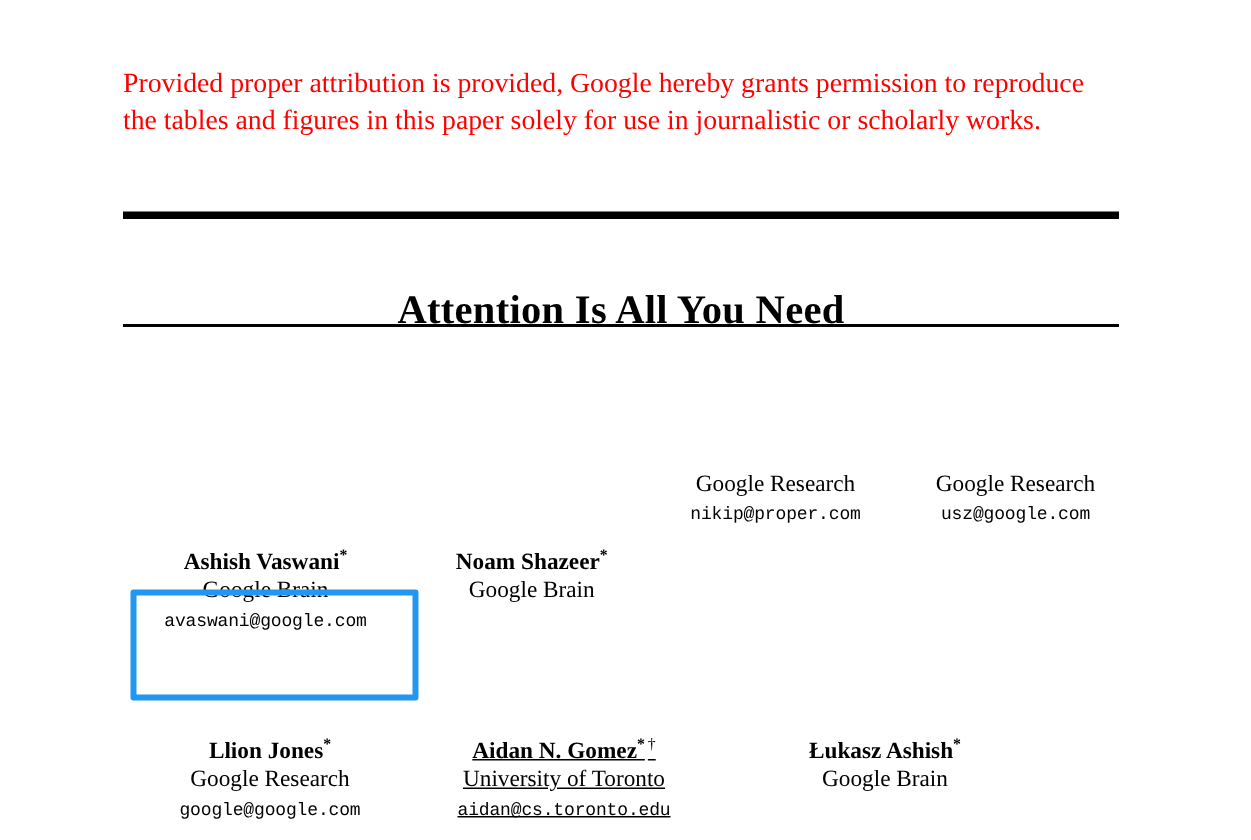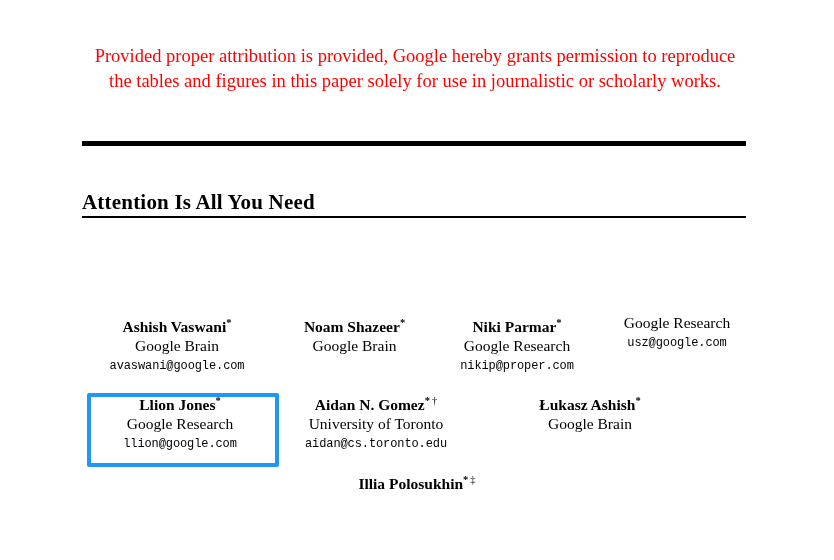--- a/index.html
+++ b/index.html
@@ -23,21 +23,21 @@
     width: 834px;
     height: 560px;
   }
 
   
   .notice {
     position: absolute;
     left: 82px;
     top: 44px;
     width: 666px;
-    text-align: center;
+    text-align: left;
     color: #ff0000;
     font-family: "Liberation Serif", "DejaVu Serif", serif;
     font-size: 18.5px;
     line-height: 24.5px;
   }
 
   
   .rule-top {
     position: absolute;
     left: 82px;
@@ -54,21 +54,22 @@
     height: 2px;
     background: #000000;
   }
 
   
   .title {
     position: absolute;
     left: 82px;
     top: 172px;
     width: 664px;
-    font-size: 21px;
+    text-align: center;
+    font-size: 27px;
     font-weight: bold;
     letter-spacing: 0.2px;
     line-height: 32px;
   }
 
   
   .authors {
     position: absolute;
     left: 82px;
     top: 313px;
@@ -91,20 +92,21 @@
   .author {
     text-align: center;
     line-height: 20px;
   }
 
   .author .name {
     font-size: 15.5px;
     font-weight: bold;
     white-space: nowrap;
     line-height: 19px;
+    margin-top: 48px;
   }
   .author .sup {
     font-size: 10.5px;
     vertical-align: super;
     font-weight: bold;
   }
   .author .sup2 {
     font-size: 10.5px;
     vertical-align: super;
     font-weight: normal;
@@ -125,21 +127,21 @@
   }
 
   
   .r1c0 { width: 190px; }
   .r1c1 { width: 155px; }
   .r1c2 { width: 160px; }
   .r1c3 { width: 150px; }
 
   
   .r2c0 { width: 196px; }
-  .r2c1 { width: 196px; }
+  .r2c1 { width: 196px; text-decoration: underline; }
   .r2c2 { width: 232px; }
 
   
   .highlight-box {
     position: absolute;
     left: 87px;
     top: 393px;
     width: 192px;
     height: 74px;
     border: 4px solid #2196f3;
@@ -171,38 +173,37 @@
         <div class="affil">Google Brain</div>
         <div class="email">avaswani@google.com</div>
       </div>
 
       <div class="author r1c1">
         <div class="name"><span>Noam Shazeer</span><span class="sup">*</span></div>
         <div class="affil">Google Brain</div>
       </div>
 
       <div class="author r1c2">
-        <div class="name"><span>Niki Parmar</span><span class="sup">*</span></div>
         <div class="affil">Google Research</div>
         <div class="email">nikip@proper.com</div>
       </div>
 
       <div class="author r1c3">
         <div class="affil">Google Research</div>
         <div class="email">usz@google.com</div>
       </div>
 
     </div>
 
     <div class="author-row row-2">
 
       <div class="author r2c0">
         <div class="name"><span>Llion Jones</span><span class="sup">*</span></div>
         <div class="affil">Google Research</div>
-        <div class="email">llion@google.com</div>
+        <div class="email">google@google.com</div>
       </div>
 
       <div class="author r2c1">
         <div class="name"><span>Aidan N. Gomez</span><span class="sup">*</span><span class="sup2">†</span></div>
         <div class="affil">University of Toronto</div>
         <div class="email">aidan@cs.toronto.edu</div>
       </div>
 
       <div class="author r2c2">
         <div class="name"><span>Łukasz Ashish</span><span class="sup">*</span></div>

